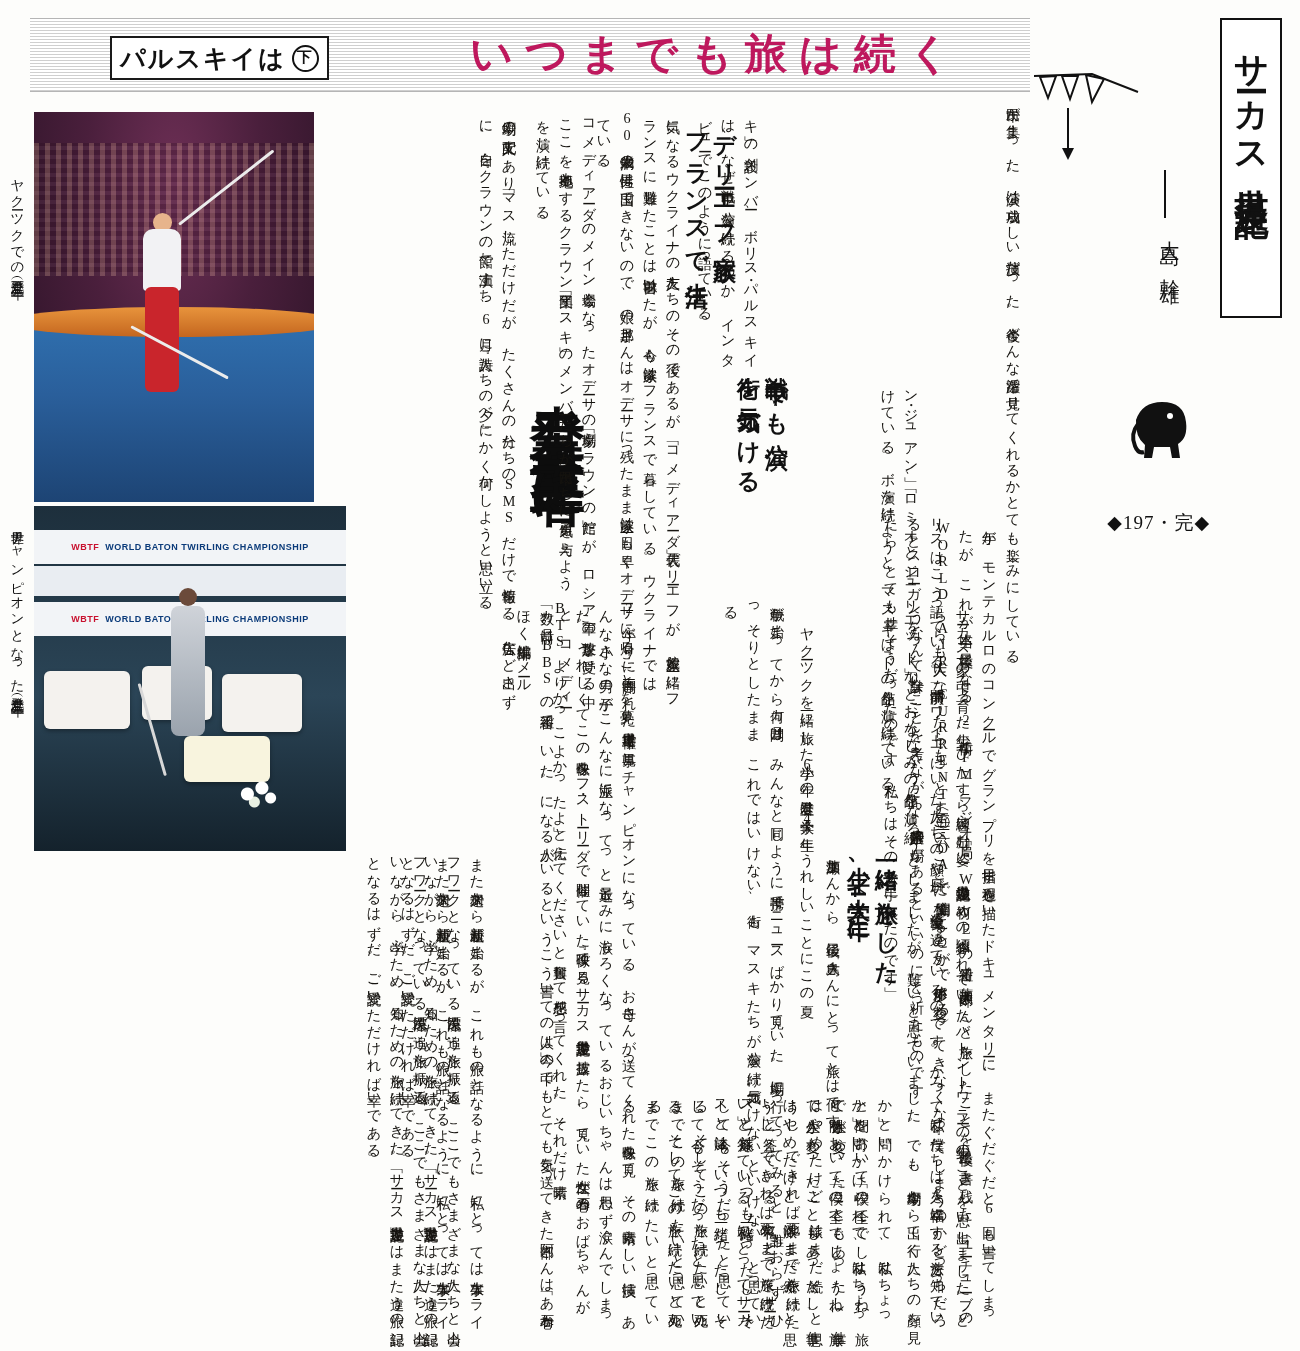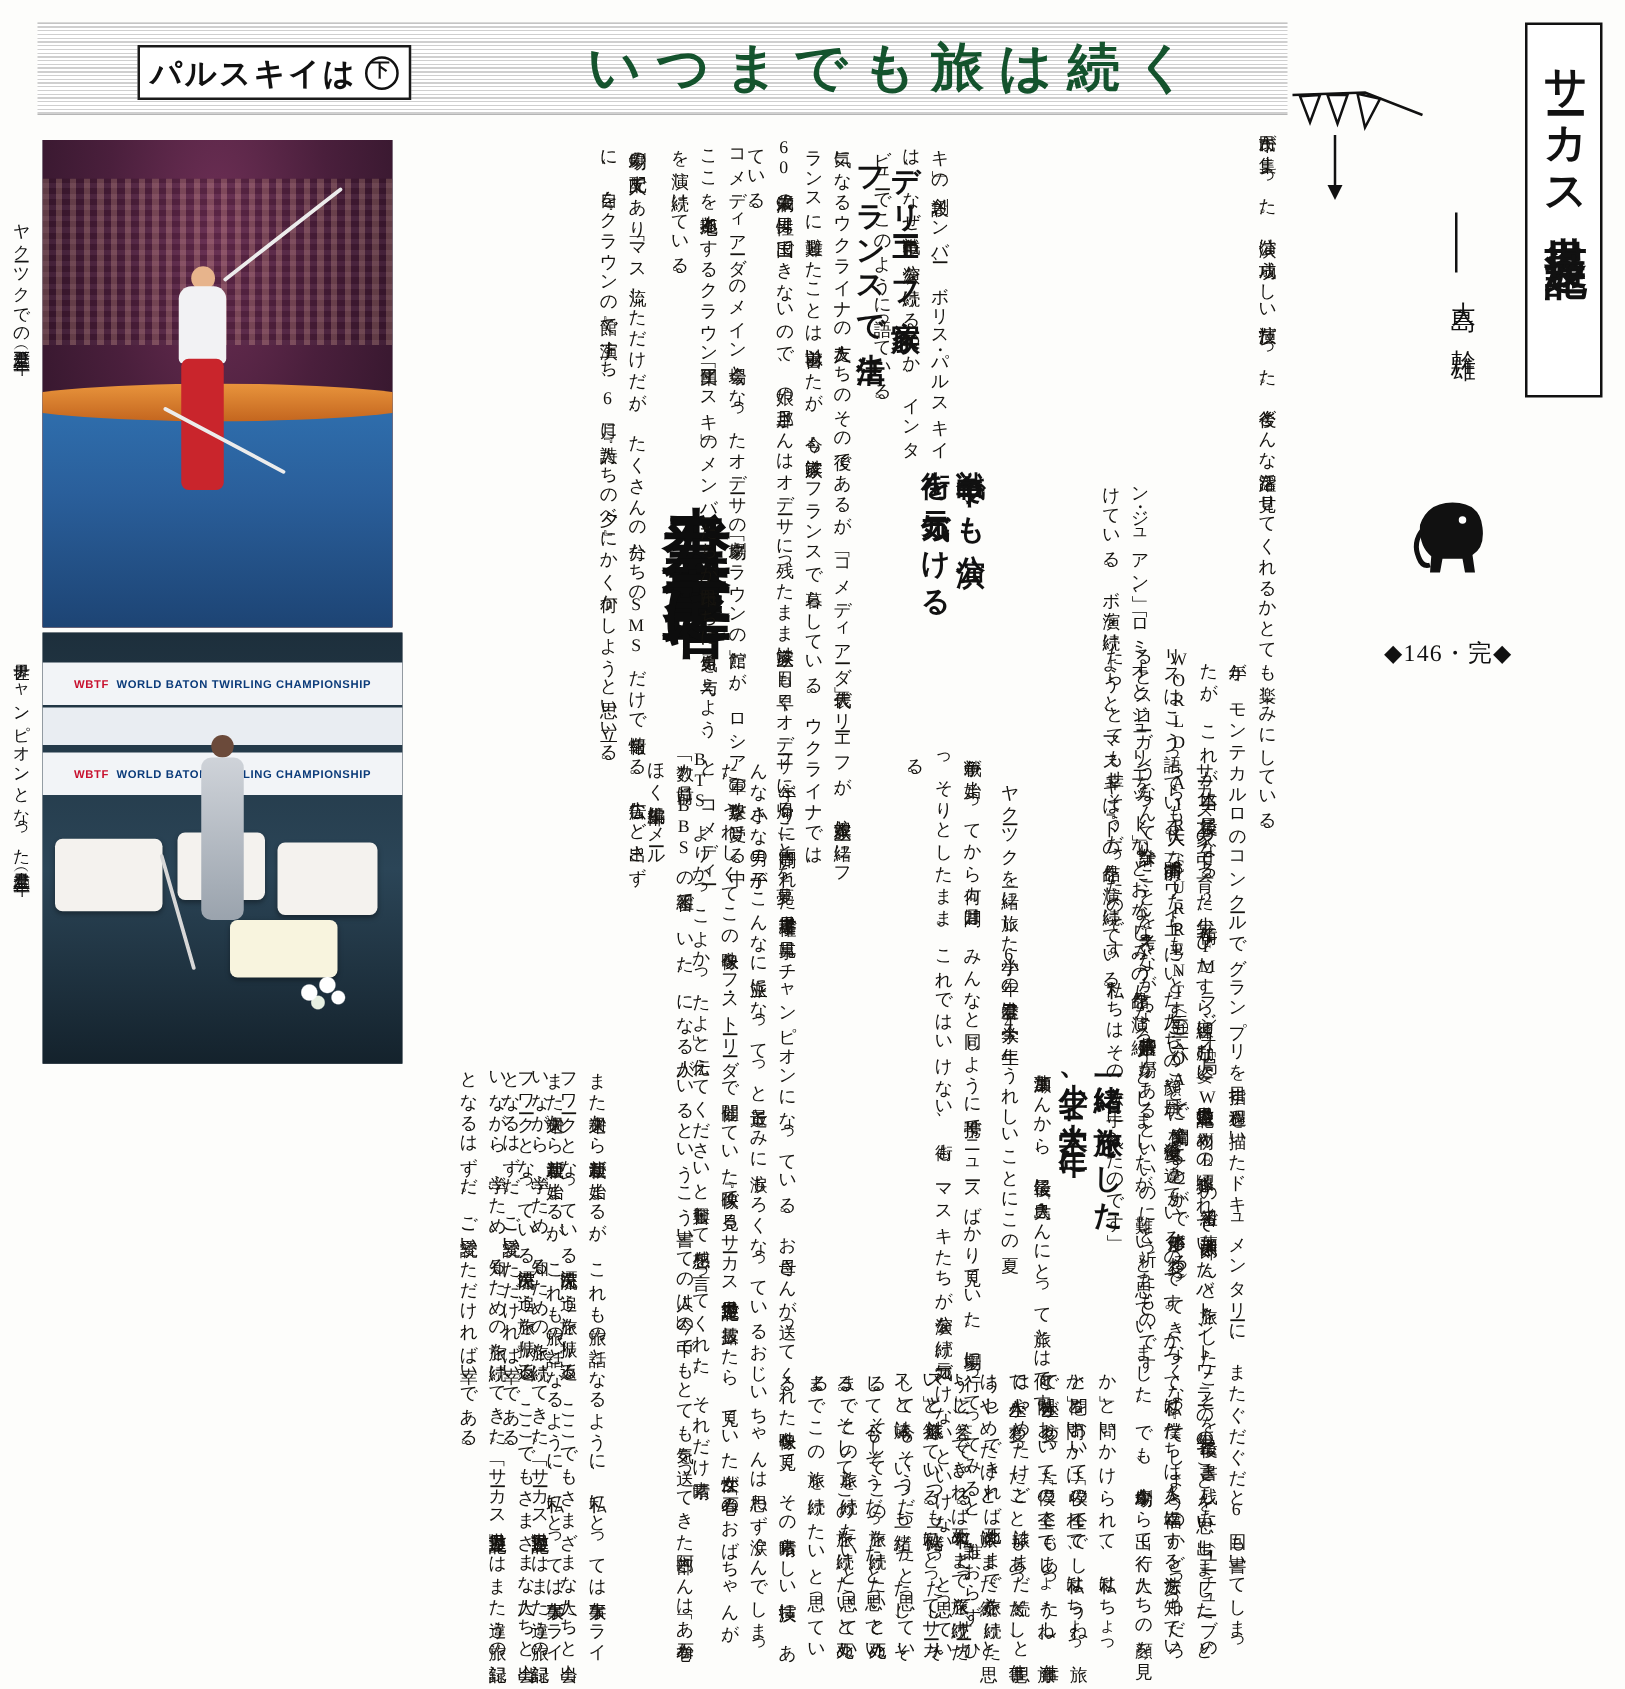--- a/index.html
+++ b/index.html
@@ -61,21 +61,21 @@
     margin-left: 6px;
     font-weight: 700;
   }
   .headline-main {
     position: absolute;
     left: 470px;
     top: 26px;
     font-size: 42px;
     letter-spacing: 12px;
     font-weight: 700;
-    color: #14532d;
+    color: #be185d;
     white-space: nowrap;
   }
 
   
   .masthead {
     position: absolute;
     right: 8px;
     top: 10px;
     width: 250px;
     height: 560px;
@@ -134,21 +134,21 @@
   }
 
   
   .photo {
     position: absolute;
     left: 34px;
     overflow: hidden;
     background: #2a1830;
   }
   .photo-top { top: 112px; width: 280px; height: 390px; }
-  .photo-bot { top: 506px; width: 288px; height: 345px; background: #22313d; text-align: right; }
+  .photo-bot { top: 506px; width: 312px; height: 345px; background: #22313d; text-align: right; }
 
   .caption {
     position: absolute;
     writing-mode: vertical-rl;
     font-size: 13.5px;
     letter-spacing: 1px;
     line-height: 1.25;
     color: #111;
   }
   .cap-top { left: 8px; top: 170px; height: 300px; }
@@ -258,21 +258,21 @@
     <span>パルスキイは</span>
     <span class="circ">下</span>
   </div>
 
   <div class="headline-main">いつまでも旅は続く</div>
 
   <div class="masthead">
     <div class="masthead-title">サーカス世界漫遊記</div>
     <div class="masthead-rule"></div>
     <div class="masthead-author">大島　幹雄</div>
-    <div class="masthead-count">◆146・完◆</div>
+    <div class="masthead-count">◆197・完◆</div>
 
     <svg class="bunting" viewBox="0 0 110 90">
       <path d="M2 4 L60 2 L106 20" stroke="#111" stroke-width="2" fill="none"></path>
       <polygon points="8,5 24,4 16,26" fill="#fff" stroke="#111" stroke-width="2"></polygon>
       <polygon points="30,4 46,4 38,27" fill="#fff" stroke="#111" stroke-width="2"></polygon>
       <polygon points="54,3 72,7 60,30" fill="#fff" stroke="#111" stroke-width="2"></polygon>
       <path d="M36 36 L36 84" stroke="#111" stroke-width="2"></path>
       <polygon points="30,76 36,88 42,76" fill="#111"></polygon>
     </svg>
 

